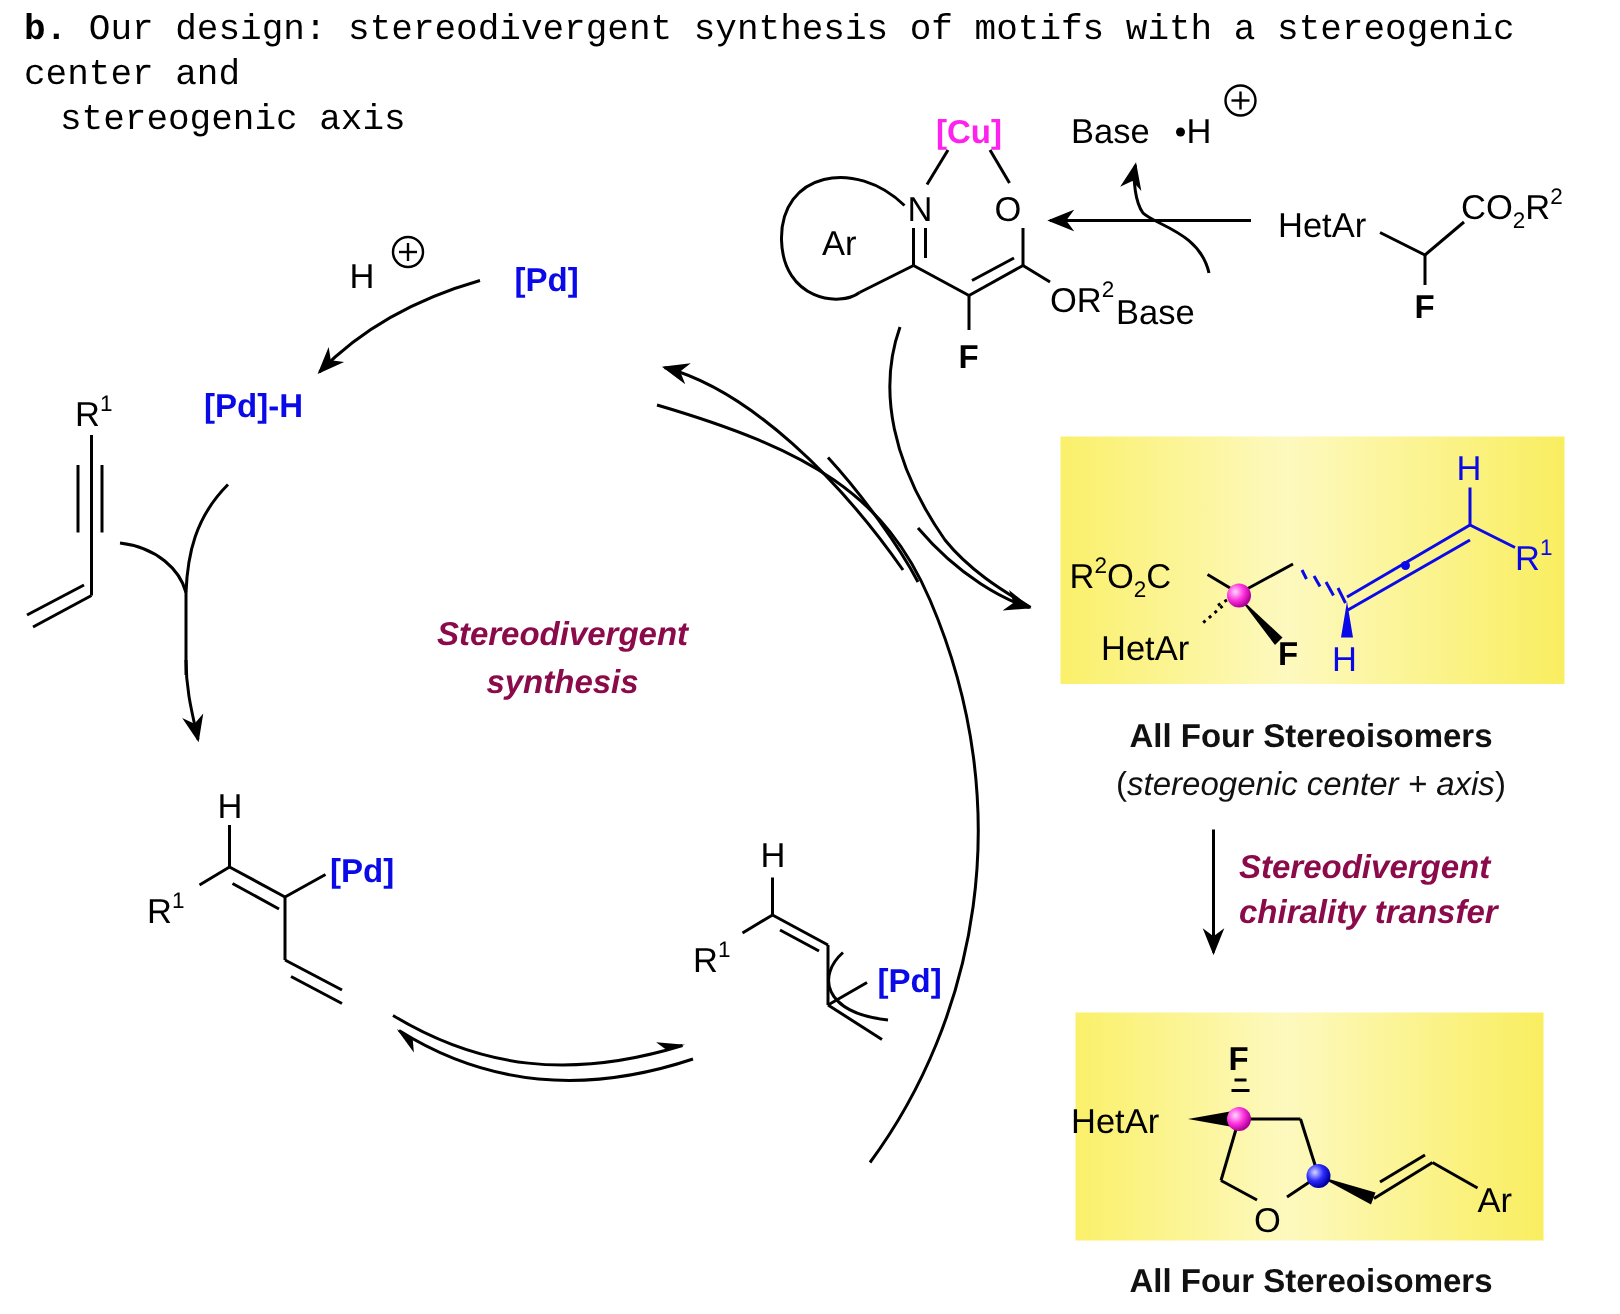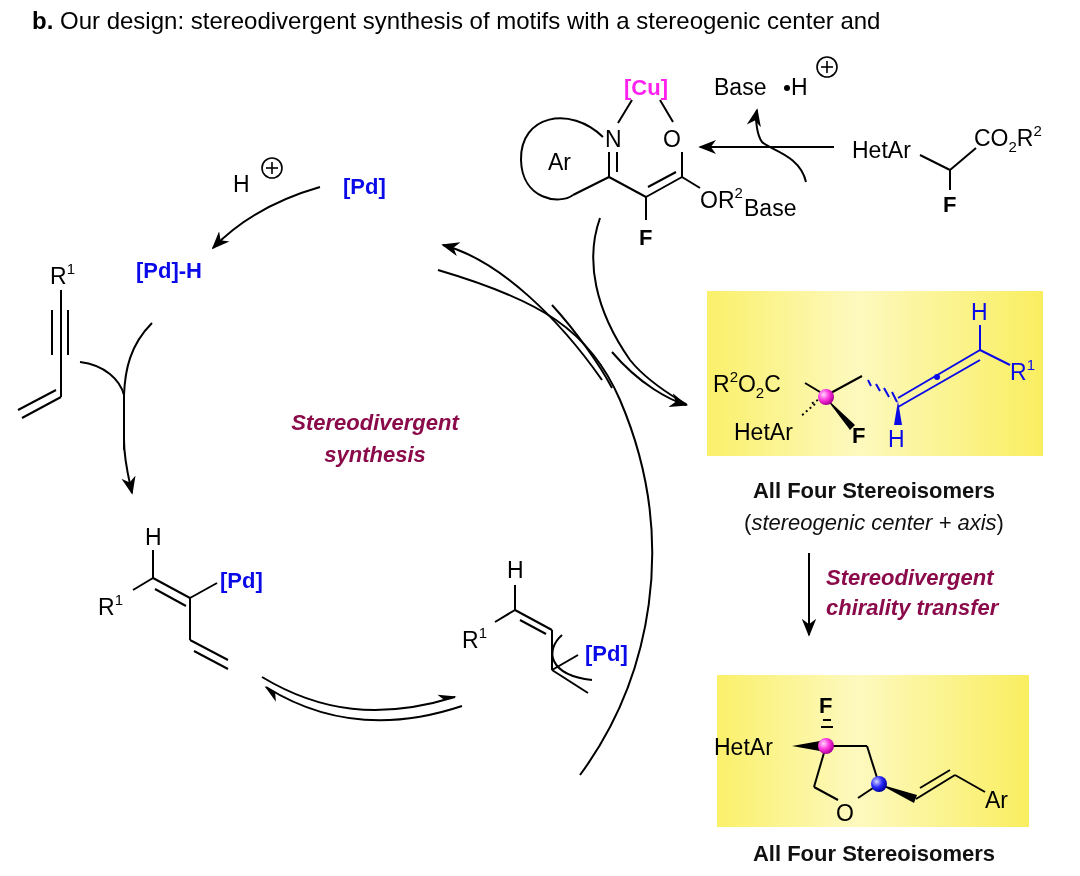--- a/index.html
+++ b/index.html
@@ -1,18 +1,18 @@
 <!DOCTYPE html>
 <html><head>
 <meta charset="utf-8">
 <style>
   html, body { margin: 0; padding: 0; background: #ffffff; }
   body { width: 1080px; height: 876px; overflow: hidden; position: relative;
          font-family: "Liberation Sans", sans-serif; color: #000; }
-  .heading { position: absolute; left: 32px; top: 6px; font-size: 24px; line-height: 30px; }
+  .heading { position: absolute; left: 16px; top: 6px; font-size: 24px; line-height: 30px; font-family: Liberation Mono, monospace; }
   .heading b { font-weight: bold; }
   svg { position: absolute; left: 0; top: 0; }
   svg text { font-family: "Liberation Sans", sans-serif; }
   .t { font-size: 23px; fill: #000; }
   .tb { font-size: 22px; font-weight: bold; fill: #000; }
   .pd { font-size: 22px; font-weight: bold; fill: #0a0ae8; }
   .cu { font-size: 22px; font-weight: bold; fill: #ff22ee; }
   .blue { fill: #0a0ae8; }
   .sup { font-size: 15px; }
   .sub { font-size: 15px; }
@@ -22,20 +22,21 @@
   .bond { stroke: #000; stroke-width: 2; fill: none; }
   .bbond { stroke: #0a0ae8; stroke-width: 2; fill: none; }
   .arc { stroke: #000; stroke-width: 2; fill: none; }
 </style>
 </head>
 <body>
 
 <div class="heading">
   <b>b.</b>
   <span>Our design: stereodivergent synthesis of motifs with a stereogenic center and</span><br>
+  <span style="padding-left:24px">stereogenic axis</span>
 </div>
 
 <svg width="1080" height="876" viewBox="0 0 1080 876">
   <defs>
     <marker id="ah" viewBox="0 0 10 10" refX="9" refY="5" markerWidth="9" markerHeight="9" orient="auto-start-reverse">
       <path d="M0,1 L10,5 L0,9 L3,5 z" fill="#000"></path>
     </marker>
     <marker id="half" viewBox="0 0 10 10" refX="9" refY="5" markerWidth="9" markerHeight="9" orient="auto">
       <path d="M0,1 L10,5 L3,5 z" fill="#000"></path>
     </marker>

